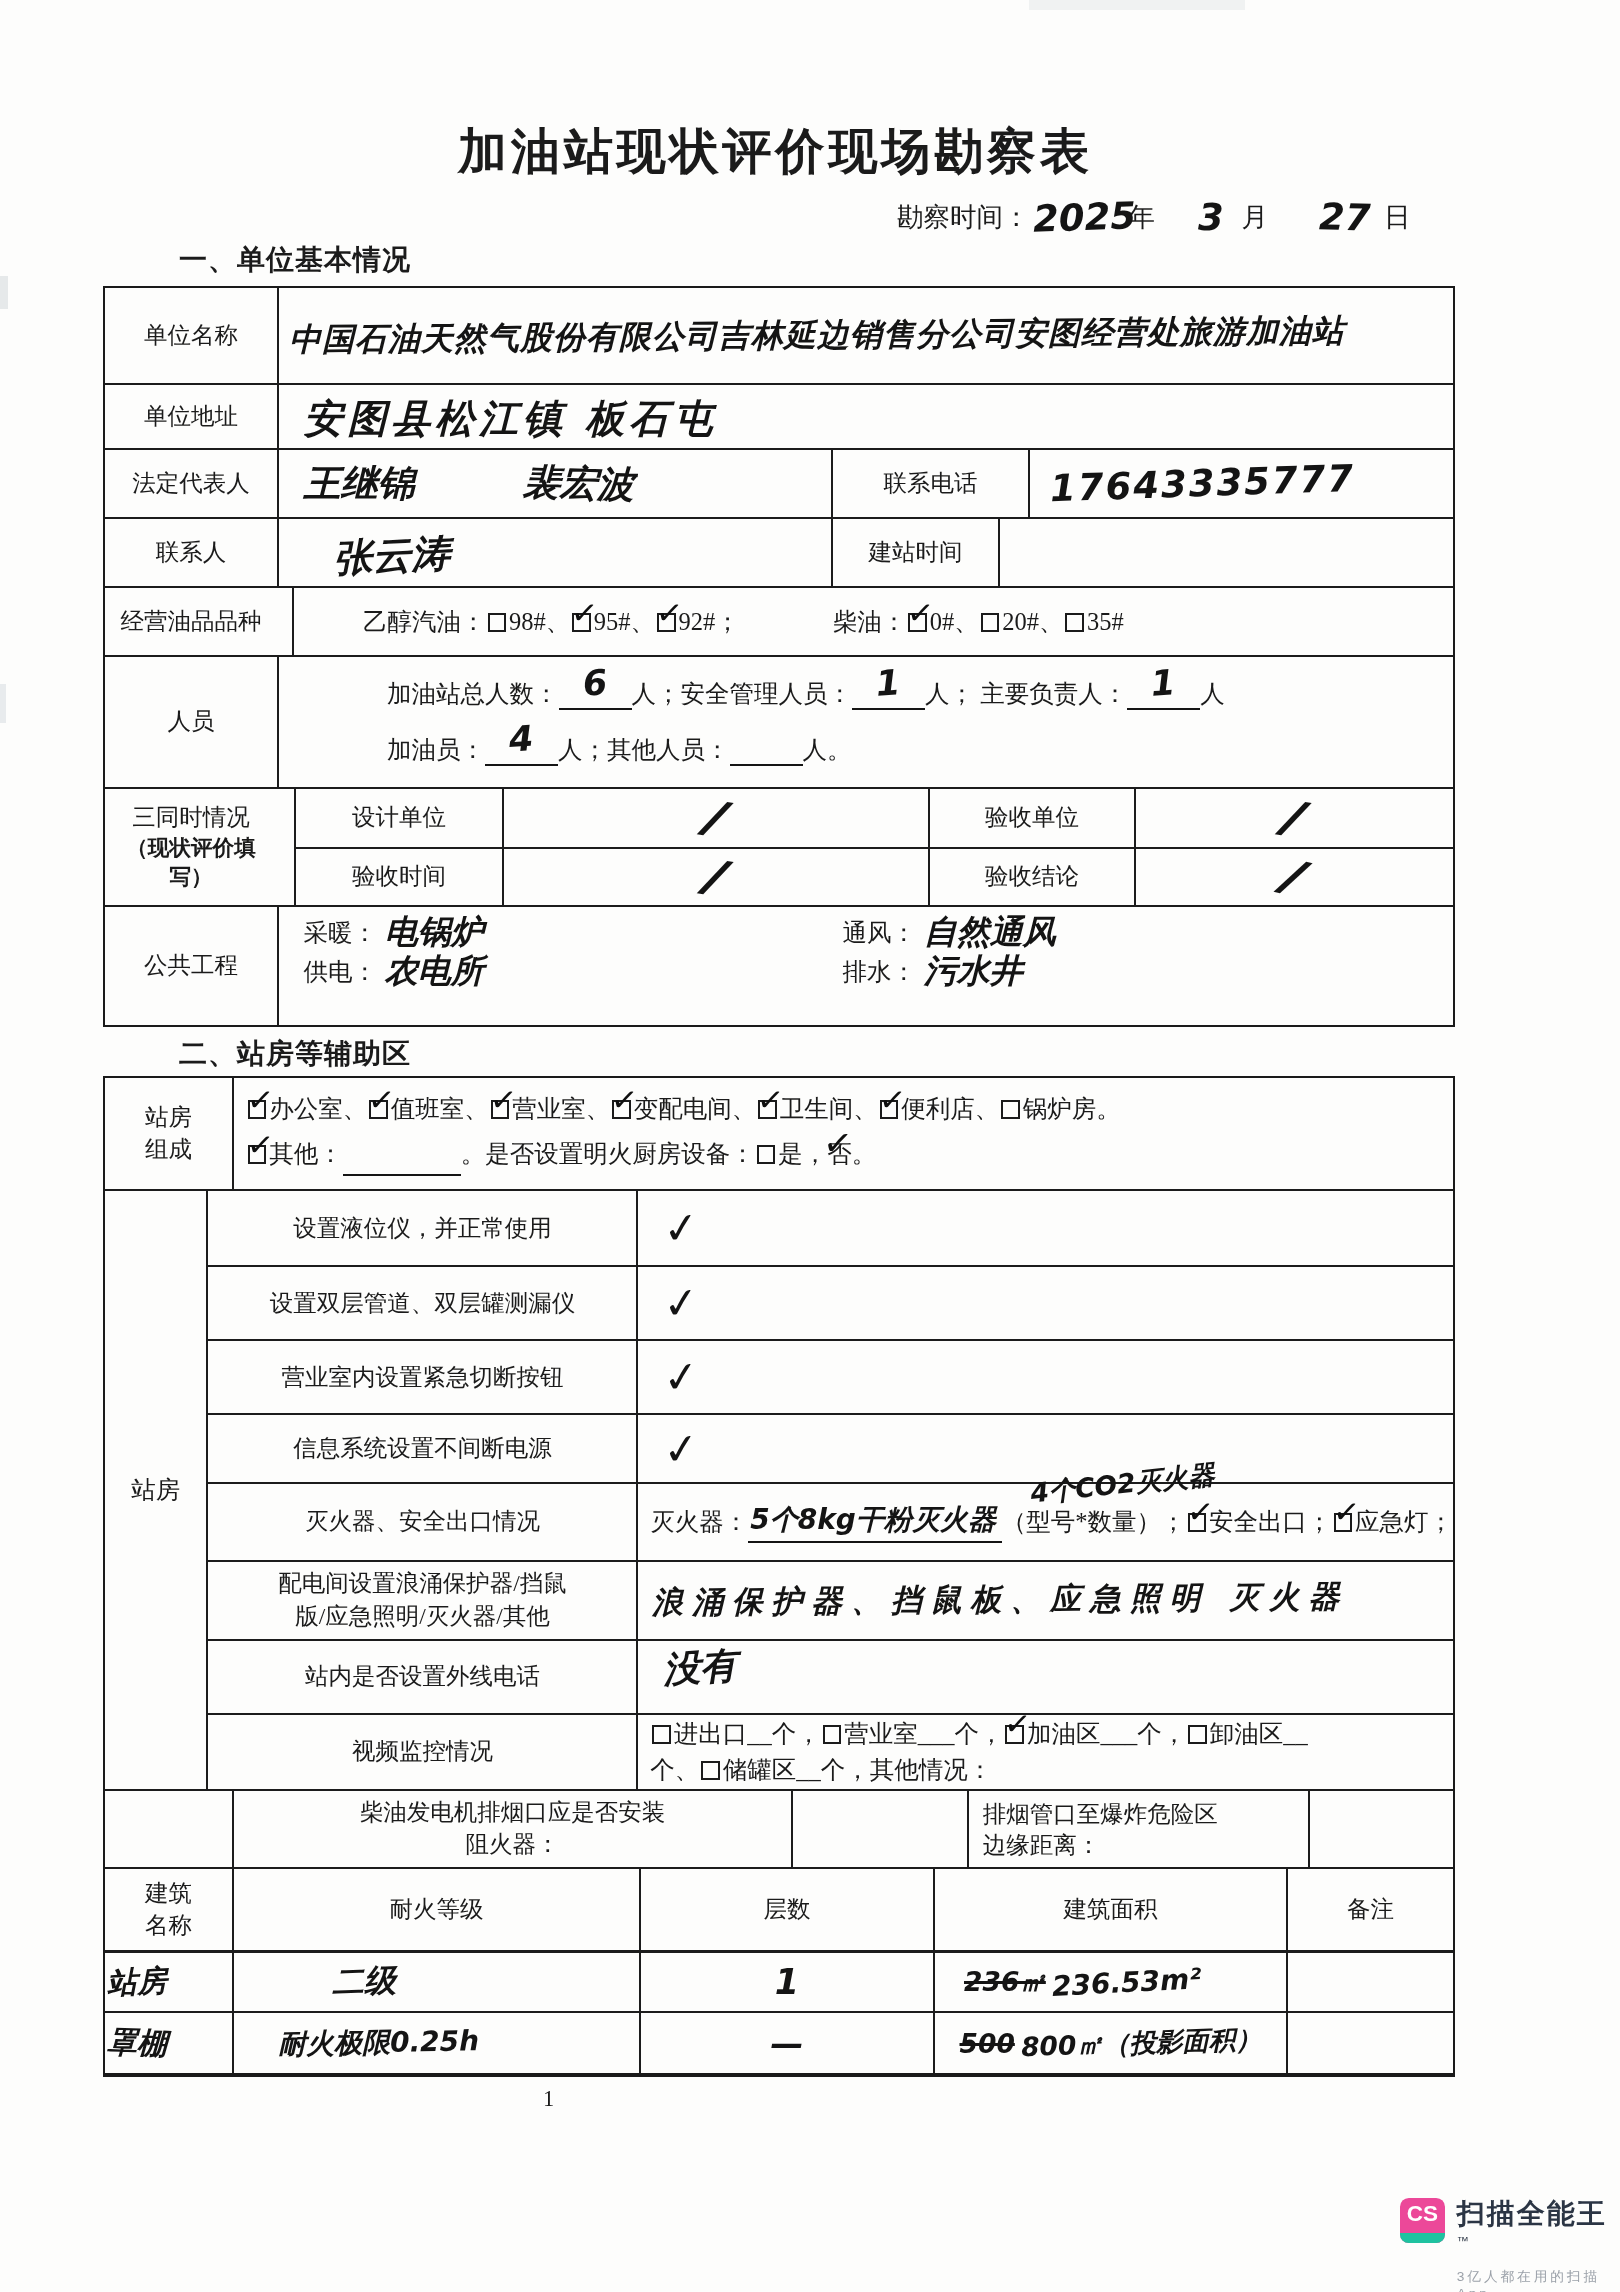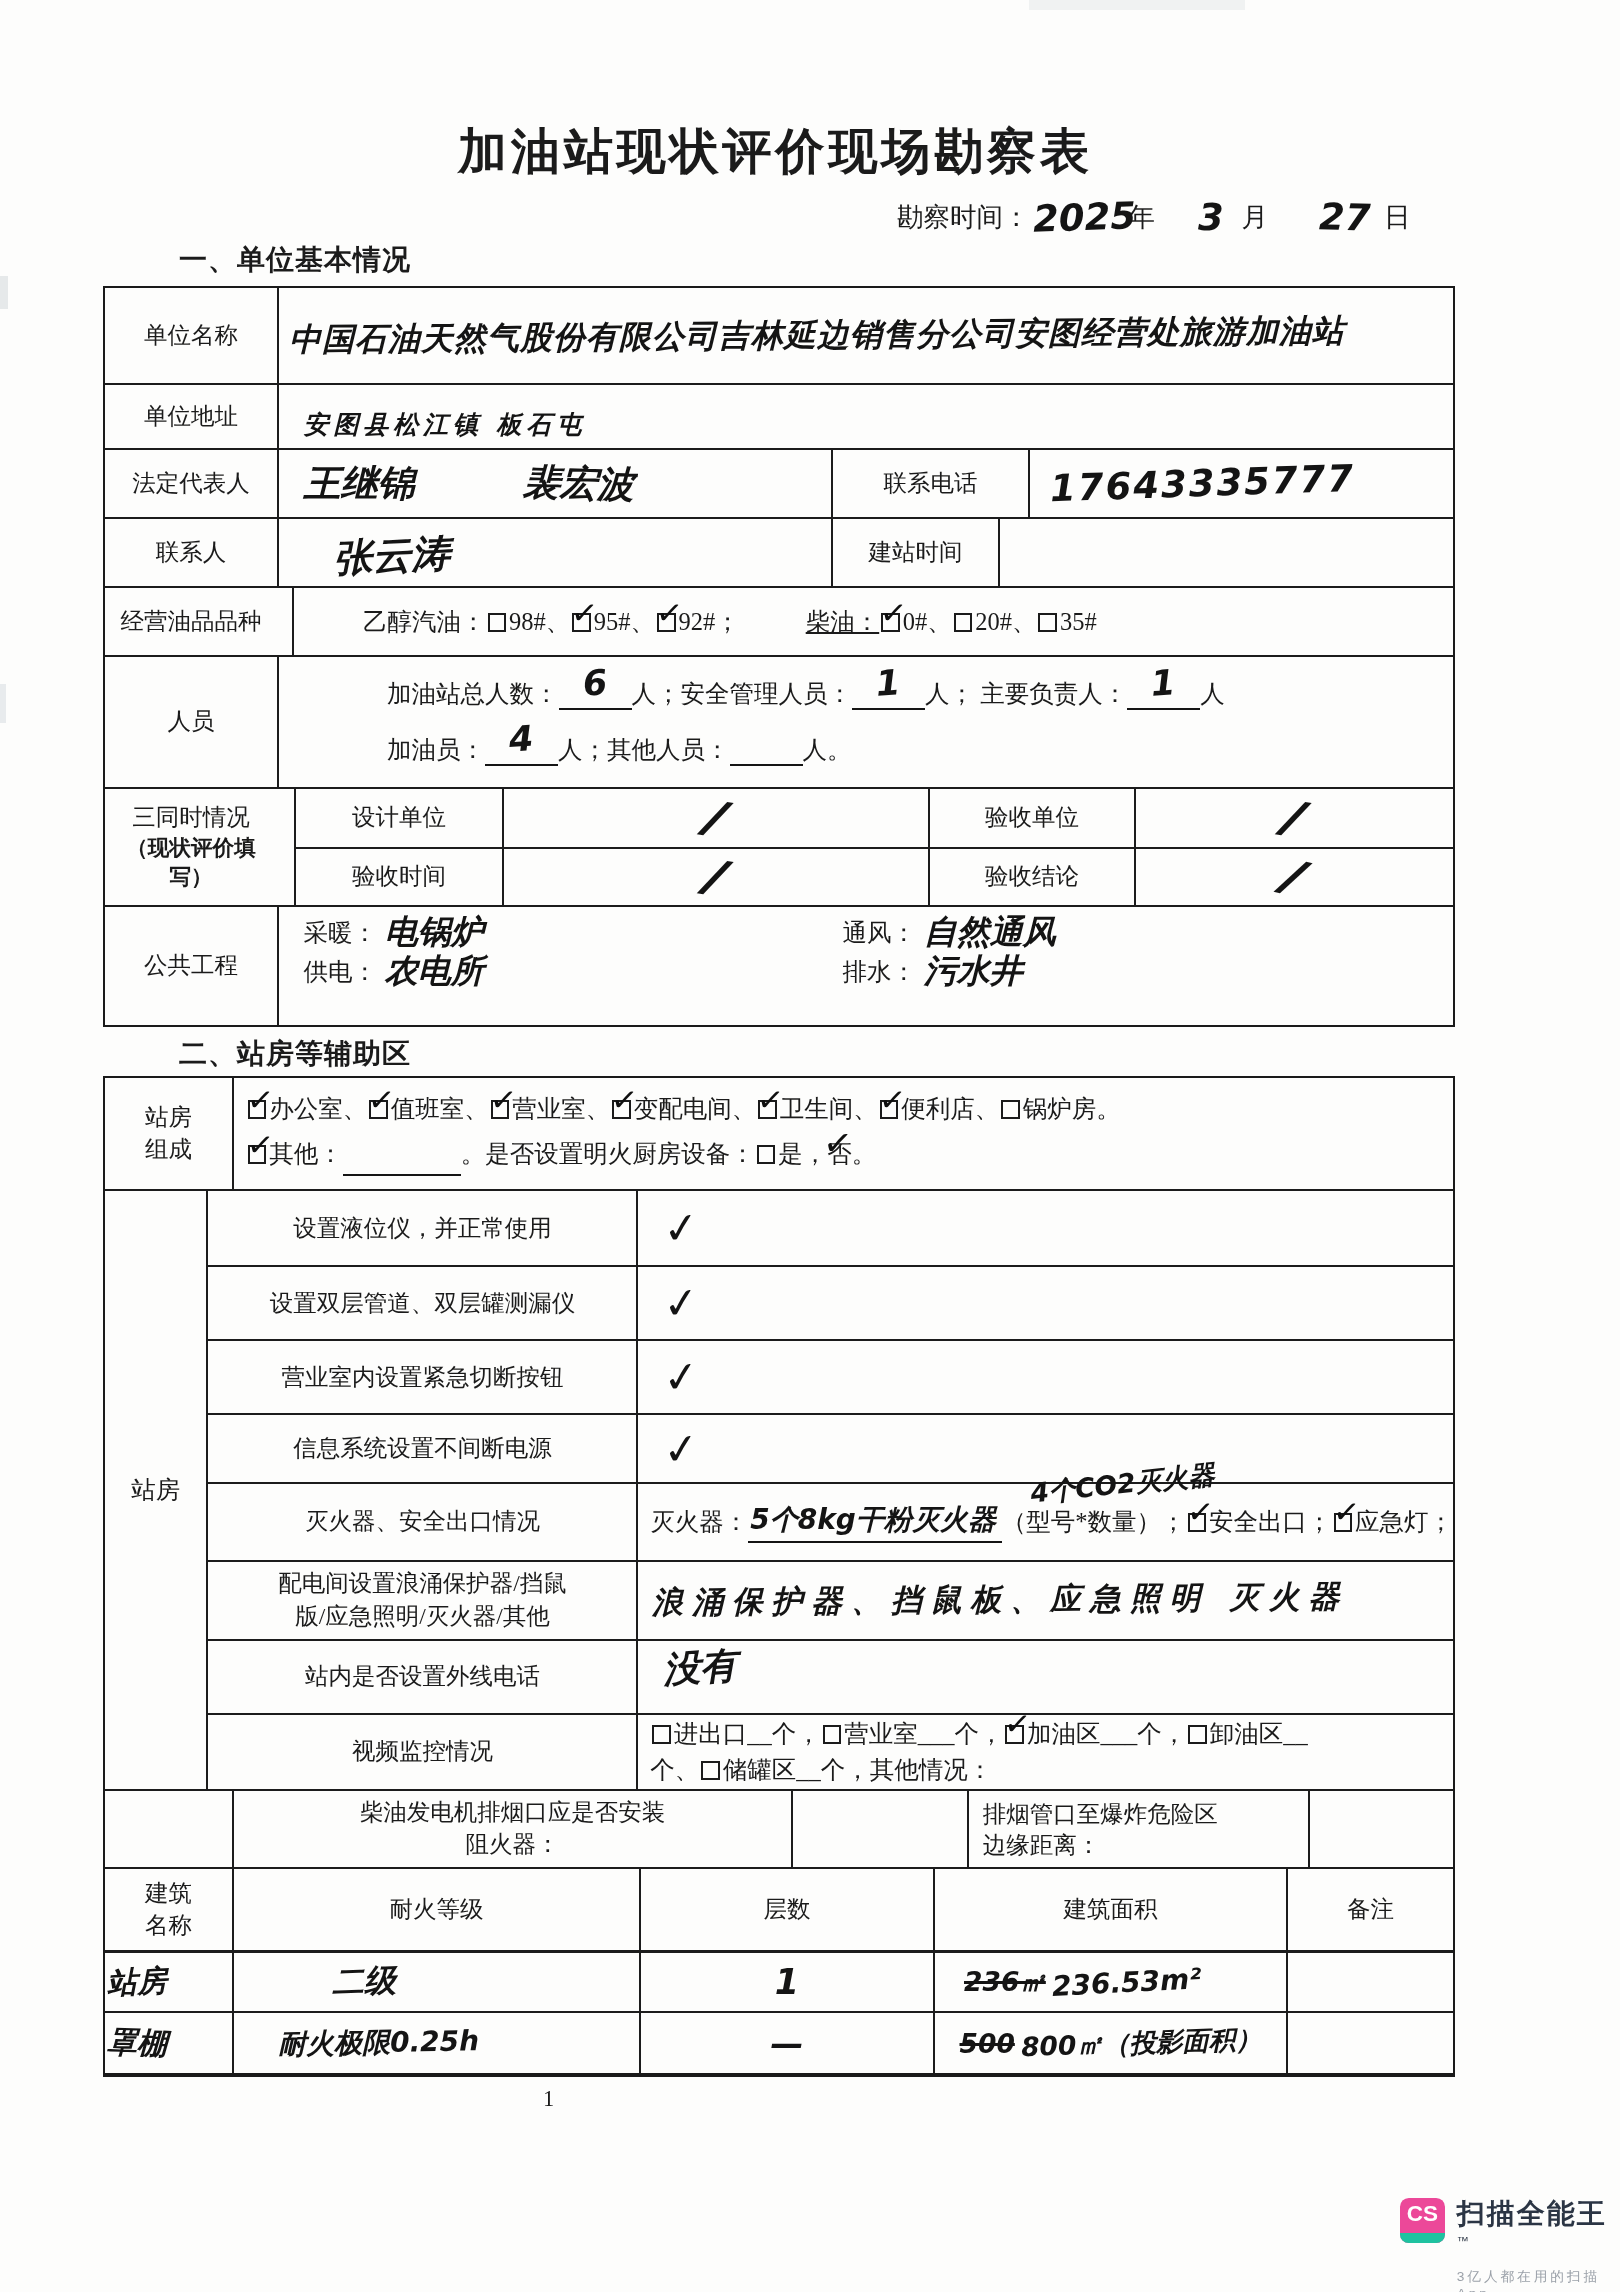--- a/index.html
+++ b/index.html
@@ -75,21 +75,21 @@
       <div class="cell bl valc" style="flex:1;padding-left:9.8px;overflow:visible;">
         <span class="hw" style="font-size:32px;white-space:nowrap;letter-spacing:1px;transform:rotate(-0.5deg);">中国石油天然气股份有限公司吉林延边销售分公司安图经营处旅游加油站</span>
       </div>
     </div>
 
     <div class="trow" style="height:65px;">
       <div class="cell lblc" style="width:172px;">
           <span>单位地址</span>
         </div>
       <div class="cell bl valc" style="flex:1;padding-left:24.5px;">
-        <span class="hw" style="font-size:25px;letter-spacing:4.9px;white-space:nowrap;position:relative;top:8px;">安图县松江镇 板石屯</span>
+        <span class="hw" style="font-size:39px;letter-spacing:4.9px;white-space:nowrap;position:relative;top:2px;">安图县松江镇 板石屯</span>
       </div>
     </div>
 
     <div class="trow" style="height:69px;">
       <div class="cell lblc" style="width:172px;">
           <span>法定代表人</span>
         </div>
       <div class="cell bl valc" style="width:554px;padding-left:24.5px;">
         <span class="hw" style="font-size:37px;">王继锦</span>
         <span class="hw rot-r" style="font-size:37px;margin-left:108px;">裴宏波</span>
@@ -117,21 +117,21 @@
       </div>
     </div>
 
     <div class="trow" style="height:69px;gap:15px;">
       <div class="cell lblc" style="width:172px;">
           <span>经营油品品种</span>
         </div>
       <div class="cell bl valc" style="flex:1;padding-left:69px;font-size:24.5px;">
         <span class="print">乙醇汽油：</span>
           <span id="gas-opts"><span class="cbwrap"><span class="cb"></span></span><span class="print opt-label">98#</span><span class="print opt-label">、</span><span class="cbwrap"><span class="cb"></span><span class="tick">✓</span></span><span class="print opt-label">95#</span><span class="print opt-label">、</span><span class="cbwrap"><span class="cb"></span><span class="tick">✓</span></span><span class="print opt-label">92#</span><span class="print opt-label">；</span></span>
-        <span class="print" style="margin-left:66px;text-decoration:underline;">柴油：</span>
+        <span class="print" style="margin-left:93px;">柴油：</span>
           <span id="diesel-opts"><span class="cbwrap"><span class="cb"></span><span class="tick">✓</span></span><span class="print opt-label">0#</span><span class="print opt-label">、</span><span class="cbwrap"><span class="cb"></span></span><span class="print opt-label">20#</span><span class="print opt-label">、</span><span class="cbwrap"><span class="cb"></span></span><span class="print opt-label">35#</span></span>
       </div>
     </div>
 
     <div class="trow" style="height:132px;">
       <div class="cell lblc" style="width:172px;">
           <span>人员</span>
         </div>
       <div class="cell bl" style="flex:1;font-size:24.5px;">
         <div id="personnel-line1" style="margin:17.6px 0 0 108px;"><span class="print">加油站总人数：</span><span class="blank"><span class="hw bnum">6</span></span><span class="print">人；安全管理人员：</span><span class="blank"><span class="hw bnum">1</span></span><span class="print">人； 主要负责人：</span><span class="blank"><span class="hw bnum">1</span></span><span class="print">人</span></div>

